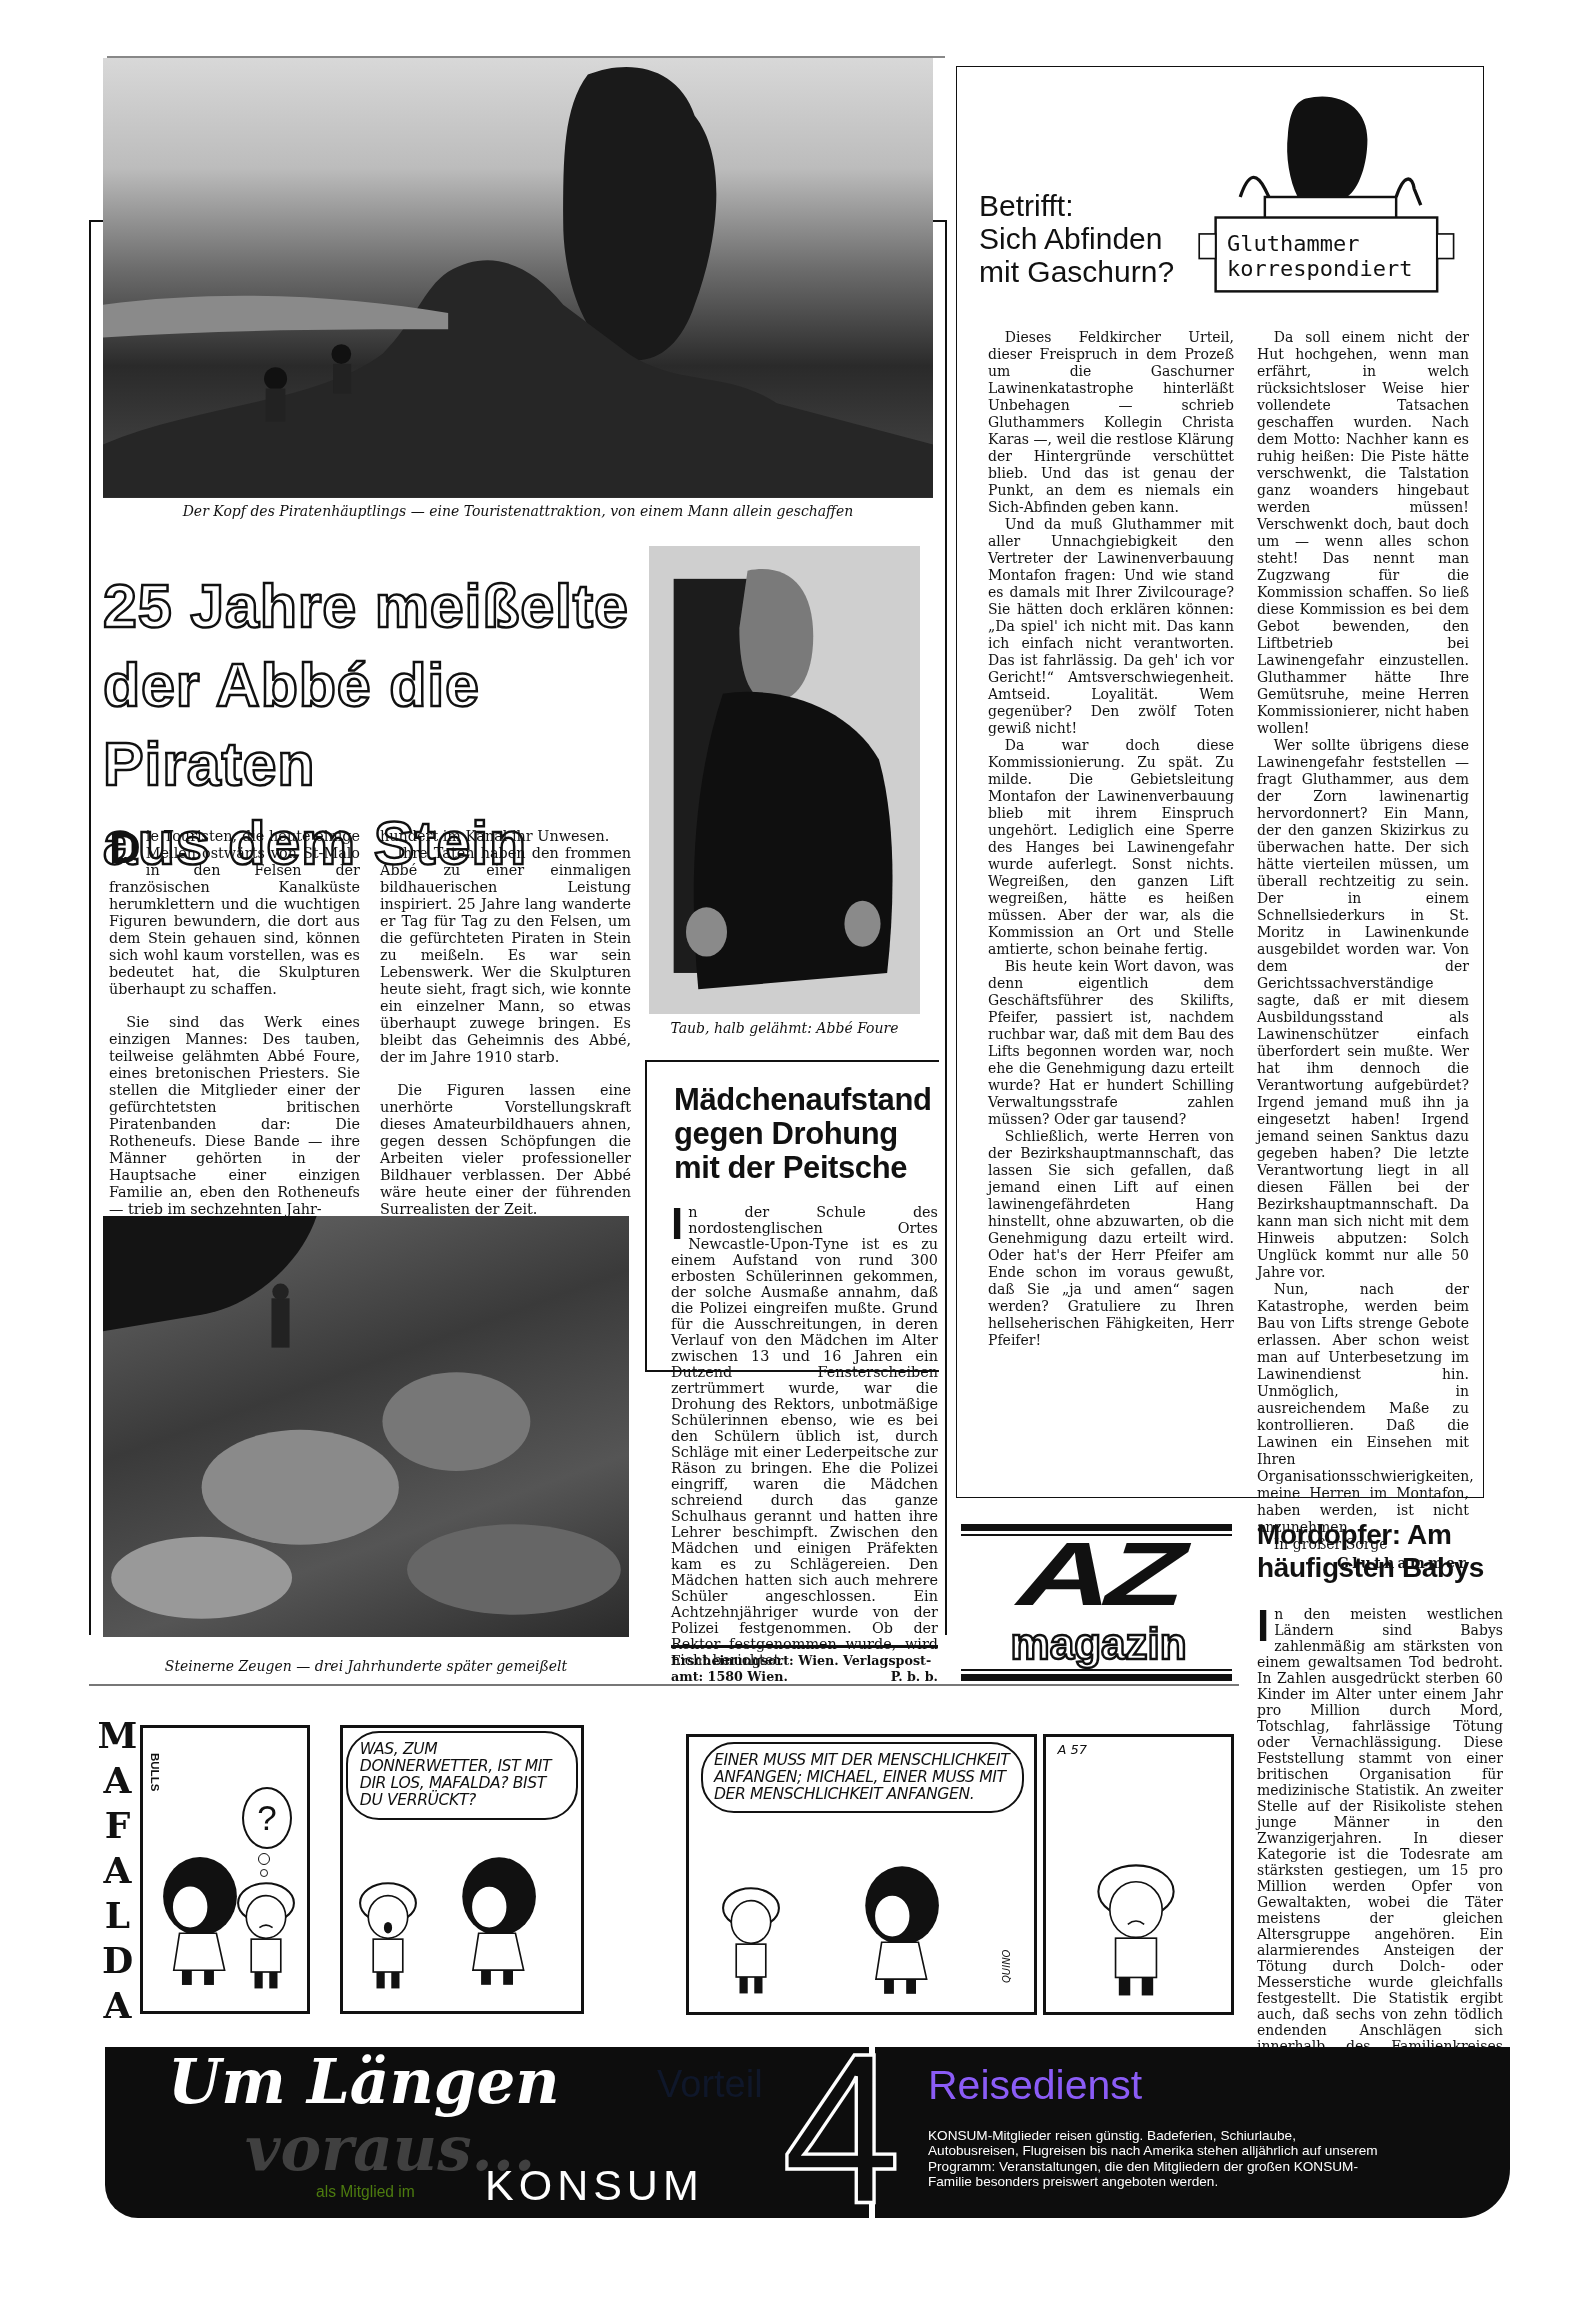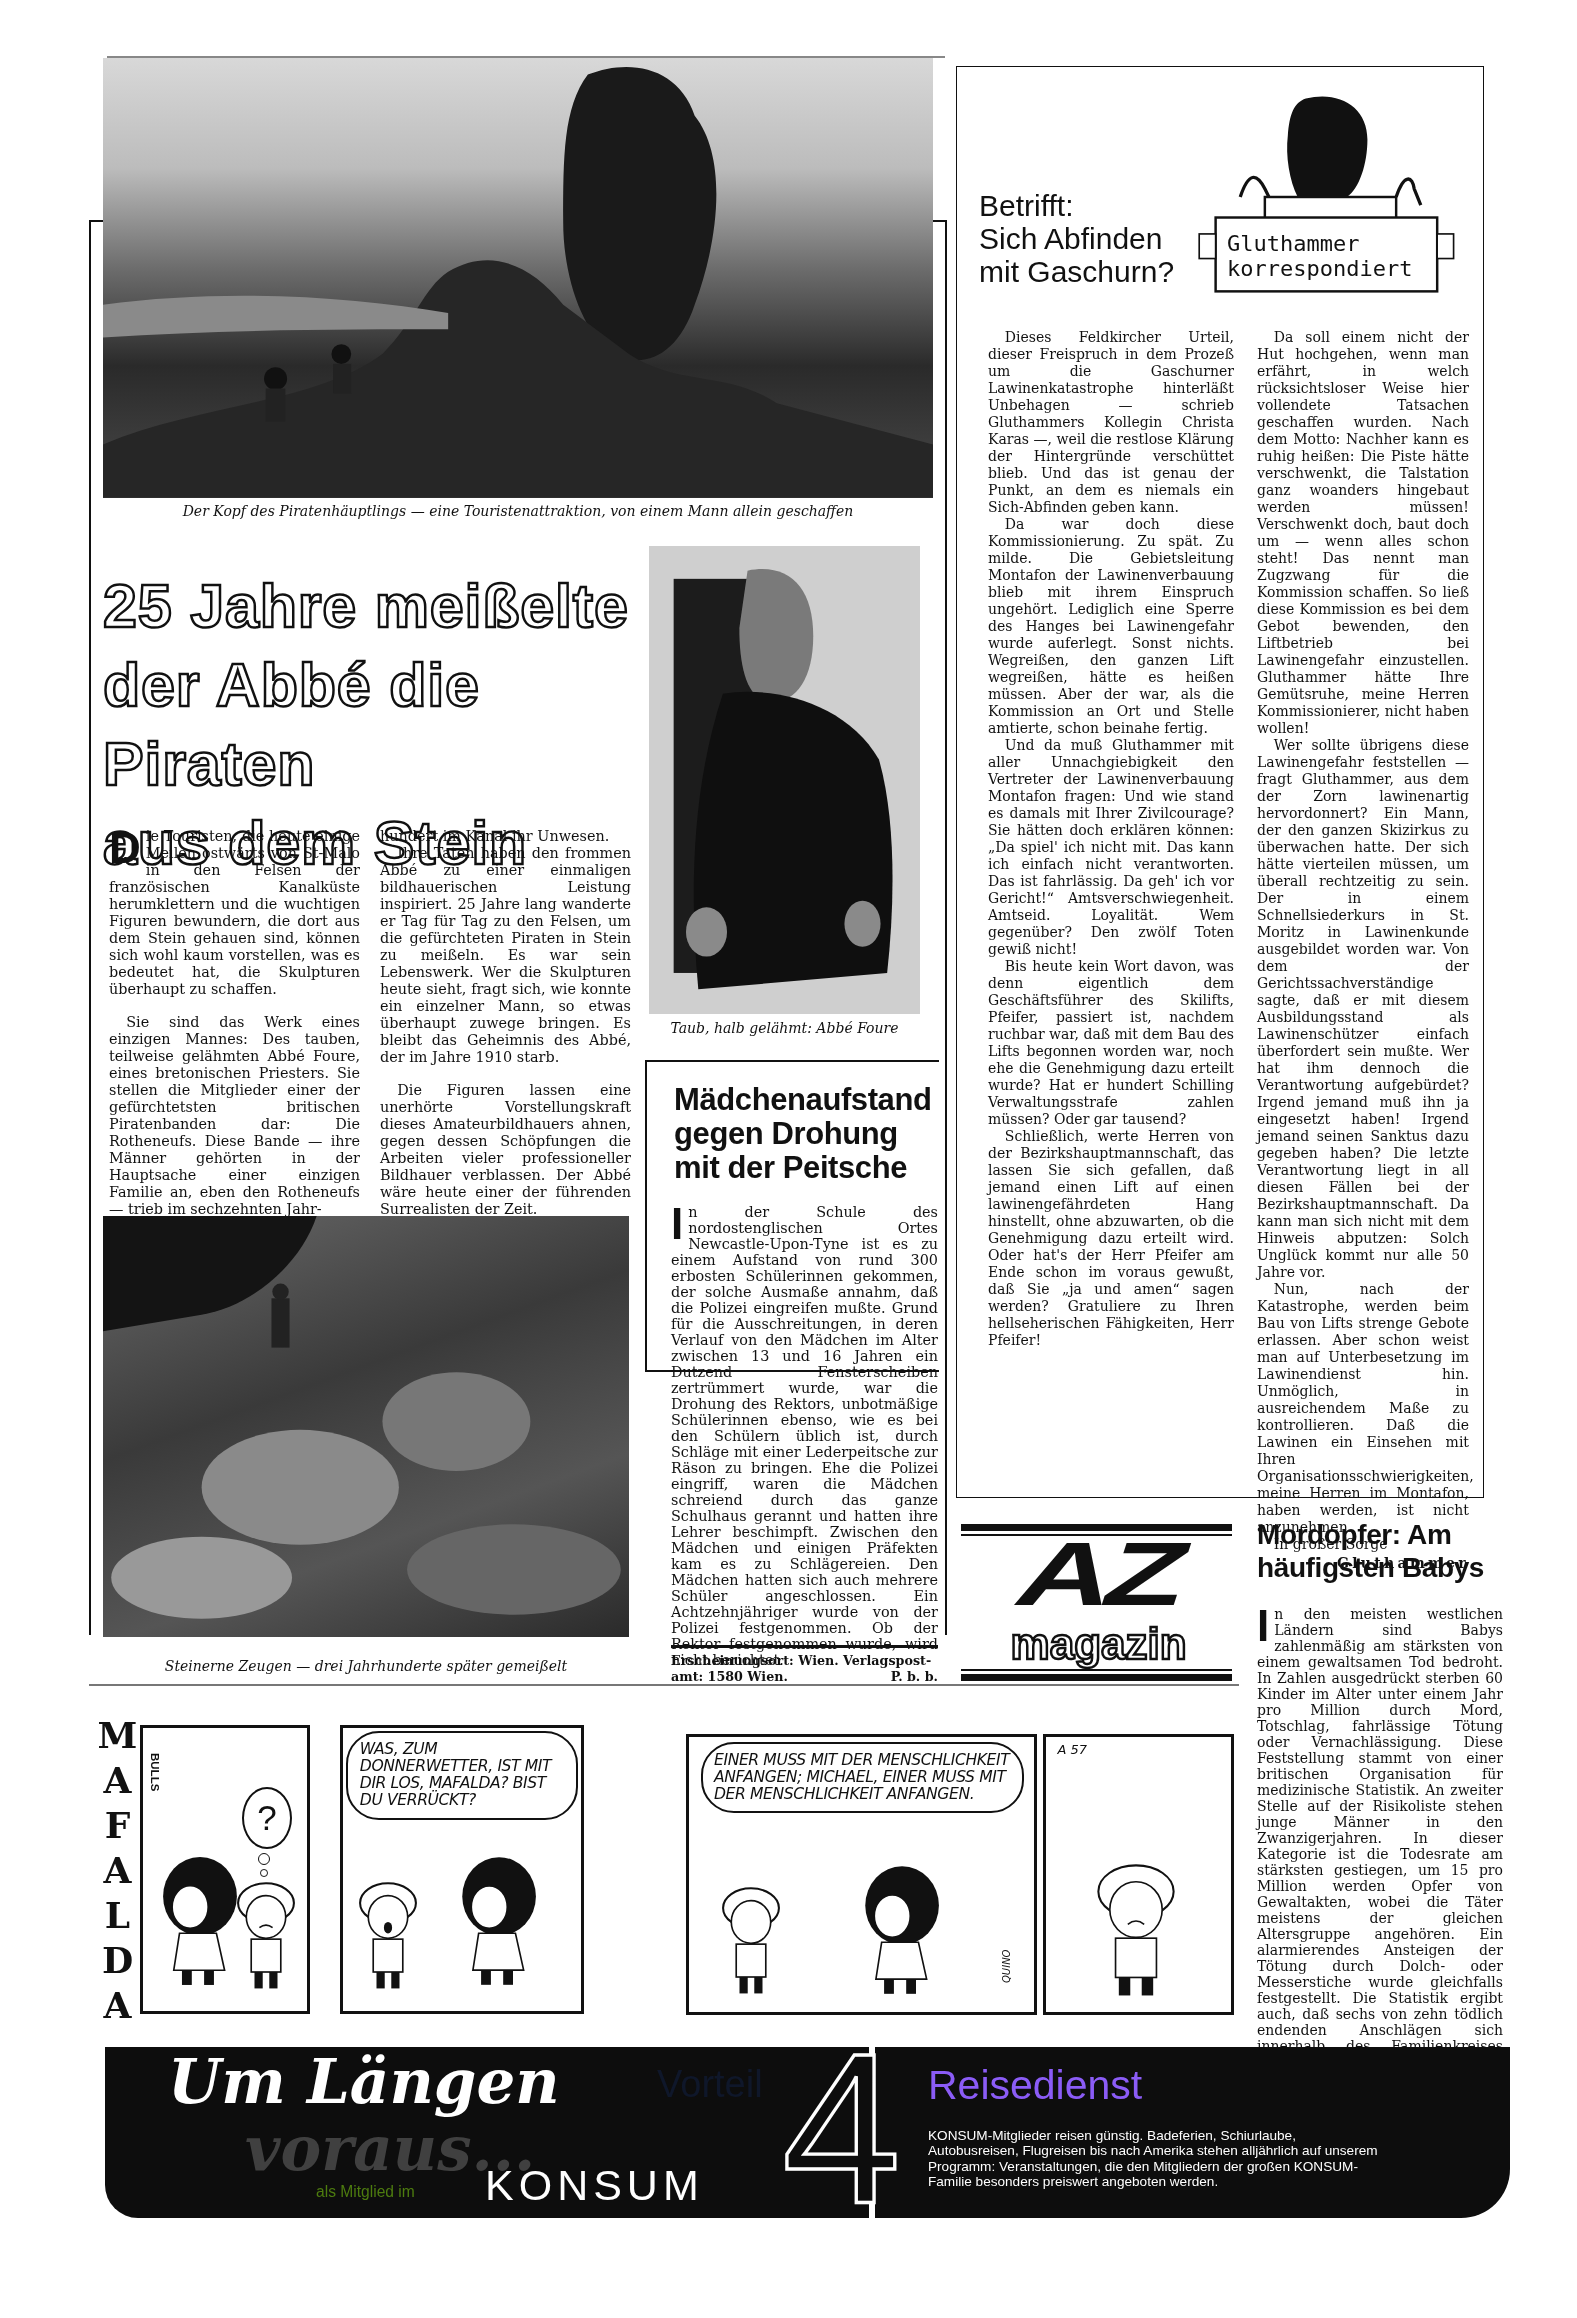--- a/index.html
+++ b/index.html
@@ -118,22 +118,22 @@
     <rect x="300" y="175" width="20" height="30" fill="#fff" stroke="#111" stroke-width="2"></rect>
   </svg>
   <div class="abs" style="left:36px;top:141px;font-family:'DejaVu Sans Mono',monospace;font-size:22px;line-height:25px;">
     <div>Gluthammer</div>
     <div>korrespondiert</div>
   </div>
 </div>
 
 <div class="abs col" style="left:988px;top:329px;width:246px;font-size:14px;line-height:17px;">
   <p>Dieses Feldkircher Urteil, dieser Freispruch in dem Prozeß um die Gaschurner Lawinenkatastrophe hinterläßt Unbehagen — schrieb Gluthammers Kollegin Christa Karas —, weil die restlose Klärung der Hintergründe verschüttet blieb. Und das ist genau der Punkt, an dem es niemals ein Sich-Abfinden geben kann.</p>
+  <p>Und da muß Gluthammer mit aller Unnachgiebigkeit den Vertreter der Lawinenverbauung Montafon fragen: Und wie stand es damals mit Ihrer Zivilcourage? Sie hätten doch erklären können: „Da spiel' ich nicht mit. Das kann ich einfach nicht verantworten. Das ist fahrlässig. Da geh' ich vor Gericht!“ Amtsverschwiegenheit. Amtseid. Loyalität. Wem gegenüber? Den zwölf Toten gewiß nicht!</p>
   <p>Da war doch diese Kommissionierung. Zu spät. Zu milde. Die Gebietsleitung Montafon der Lawinenverbauung blieb mit ihrem Einspruch ungehört. Lediglich eine Sperre des Hanges bei Lawinengefahr wurde auferlegt. Sonst nichts. Wegreißen, den ganzen Lift wegreißen, hätte es heißen müssen. Aber der war, als die Kommission an Ort und Stelle amtierte, schon beinahe fertig.</p>
-  <p>Und da muß Gluthammer mit aller Unnachgiebigkeit den Vertreter der Lawinenverbauung Montafon fragen: Und wie stand es damals mit Ihrer Zivilcourage? Sie hätten doch erklären können: „Da spiel' ich nicht mit. Das kann ich einfach nicht verantworten. Das ist fahrlässig. Da geh' ich vor Gericht!“ Amtsverschwiegenheit. Amtseid. Loyalität. Wem gegenüber? Den zwölf Toten gewiß nicht!</p>
   <p>Bis heute kein Wort davon, was denn eigentlich dem Geschäftsführer des Skilifts, Pfeifer, passiert ist, nachdem ruchbar war, daß mit dem Bau des Lifts begonnen worden war, noch ehe die Genehmigung dazu erteilt wurde? Hat er hundert Schilling Verwaltungsstrafe zahlen müssen? Oder gar tausend?</p>
   <p>Schließlich, werte Herren von der Bezirkshauptmannschaft, das lassen Sie sich gefallen, daß jemand einen Lift auf einen lawinengefährdeten Hang hinstellt, ohne abzuwarten, ob die Genehmigung dazu erteilt wird. Oder hat's der Herr Pfeifer am Ende schon im voraus gewußt, daß Sie „ja und amen“ sagen werden? Gratuliere zu Ihren hellseherischen Fähigkeiten, Herr Pfeifer!</p>
 </div>
 <div class="abs col" style="left:1257px;top:329px;width:212px;font-size:14px;line-height:17px;">
   <p>Da soll einem nicht der Hut hochgehen, wenn man erfährt, in welch rücksichtsloser Weise hier vollendete Tatsachen geschaffen wurden. Nach dem Motto: Nachher kann es ruhig heißen: Die Piste hätte verschwenkt, die Talstation ganz woanders hingebaut werden müssen! Verschwenkt doch, baut doch um — wenn alles schon steht! Das nennt man Zugzwang für die Kommission schaffen. So ließ diese Kommission es bei dem Gebot bewenden, den Liftbetrieb bei Lawinengefahr einzustellen. Gluthammer hätte Ihre Gemütsruhe, meine Herren Kommissionierer, nicht haben wollen!</p>
   <p>Wer sollte übrigens diese Lawinengefahr feststellen — fragt Gluthammer, aus dem der Zorn lawinenartig hervordonnert? Ein Mann, der den ganzen Skizirkus zu überwachen hatte. Der sich hätte vierteilen müssen, um überall rechtzeitig zu sein. Der in einem Schnellsiederkurs in St. Moritz in Lawinenkunde ausgebildet worden war. Von dem der Gerichtssachverständige sagte, daß er mit diesem Ausbildungsstand als Lawinenschützer einfach überfordert sein mußte. Wer hat ihm dennoch die Verantwortung aufgebürdet? Irgend jemand muß ihn ja eingesetzt haben! Irgend jemand seinen Sanktus dazu gegeben haben? Die letzte Verantwortung liegt in all diesen Fällen bei der Bezirkshauptmannschaft. Da kann man sich nicht mit dem Hinweis abputzen: Solch Unglück kommt nur alle 50 Jahre vor.</p>
   <p>Nun, nach der Katastrophe, werden beim Bau von Lifts strenge Gebote erlassen. Aber schon weist man auf Unterbesetzung im Lawinendienst hin. Unmöglich, in ausreichendem Maße zu kontrollieren. Daß die Lawinen ein Einsehen mit Ihren Organisationsschwierigkeiten, meine Herren im Montafon, haben werden, ist nicht anzunehmen.</p>
   <p>In großer Sorge</p>
   <div style="text-align:right;letter-spacing:3.3px;font-weight:bold;margin-top:1.6px;">Gluthammer</div>
 </div>

